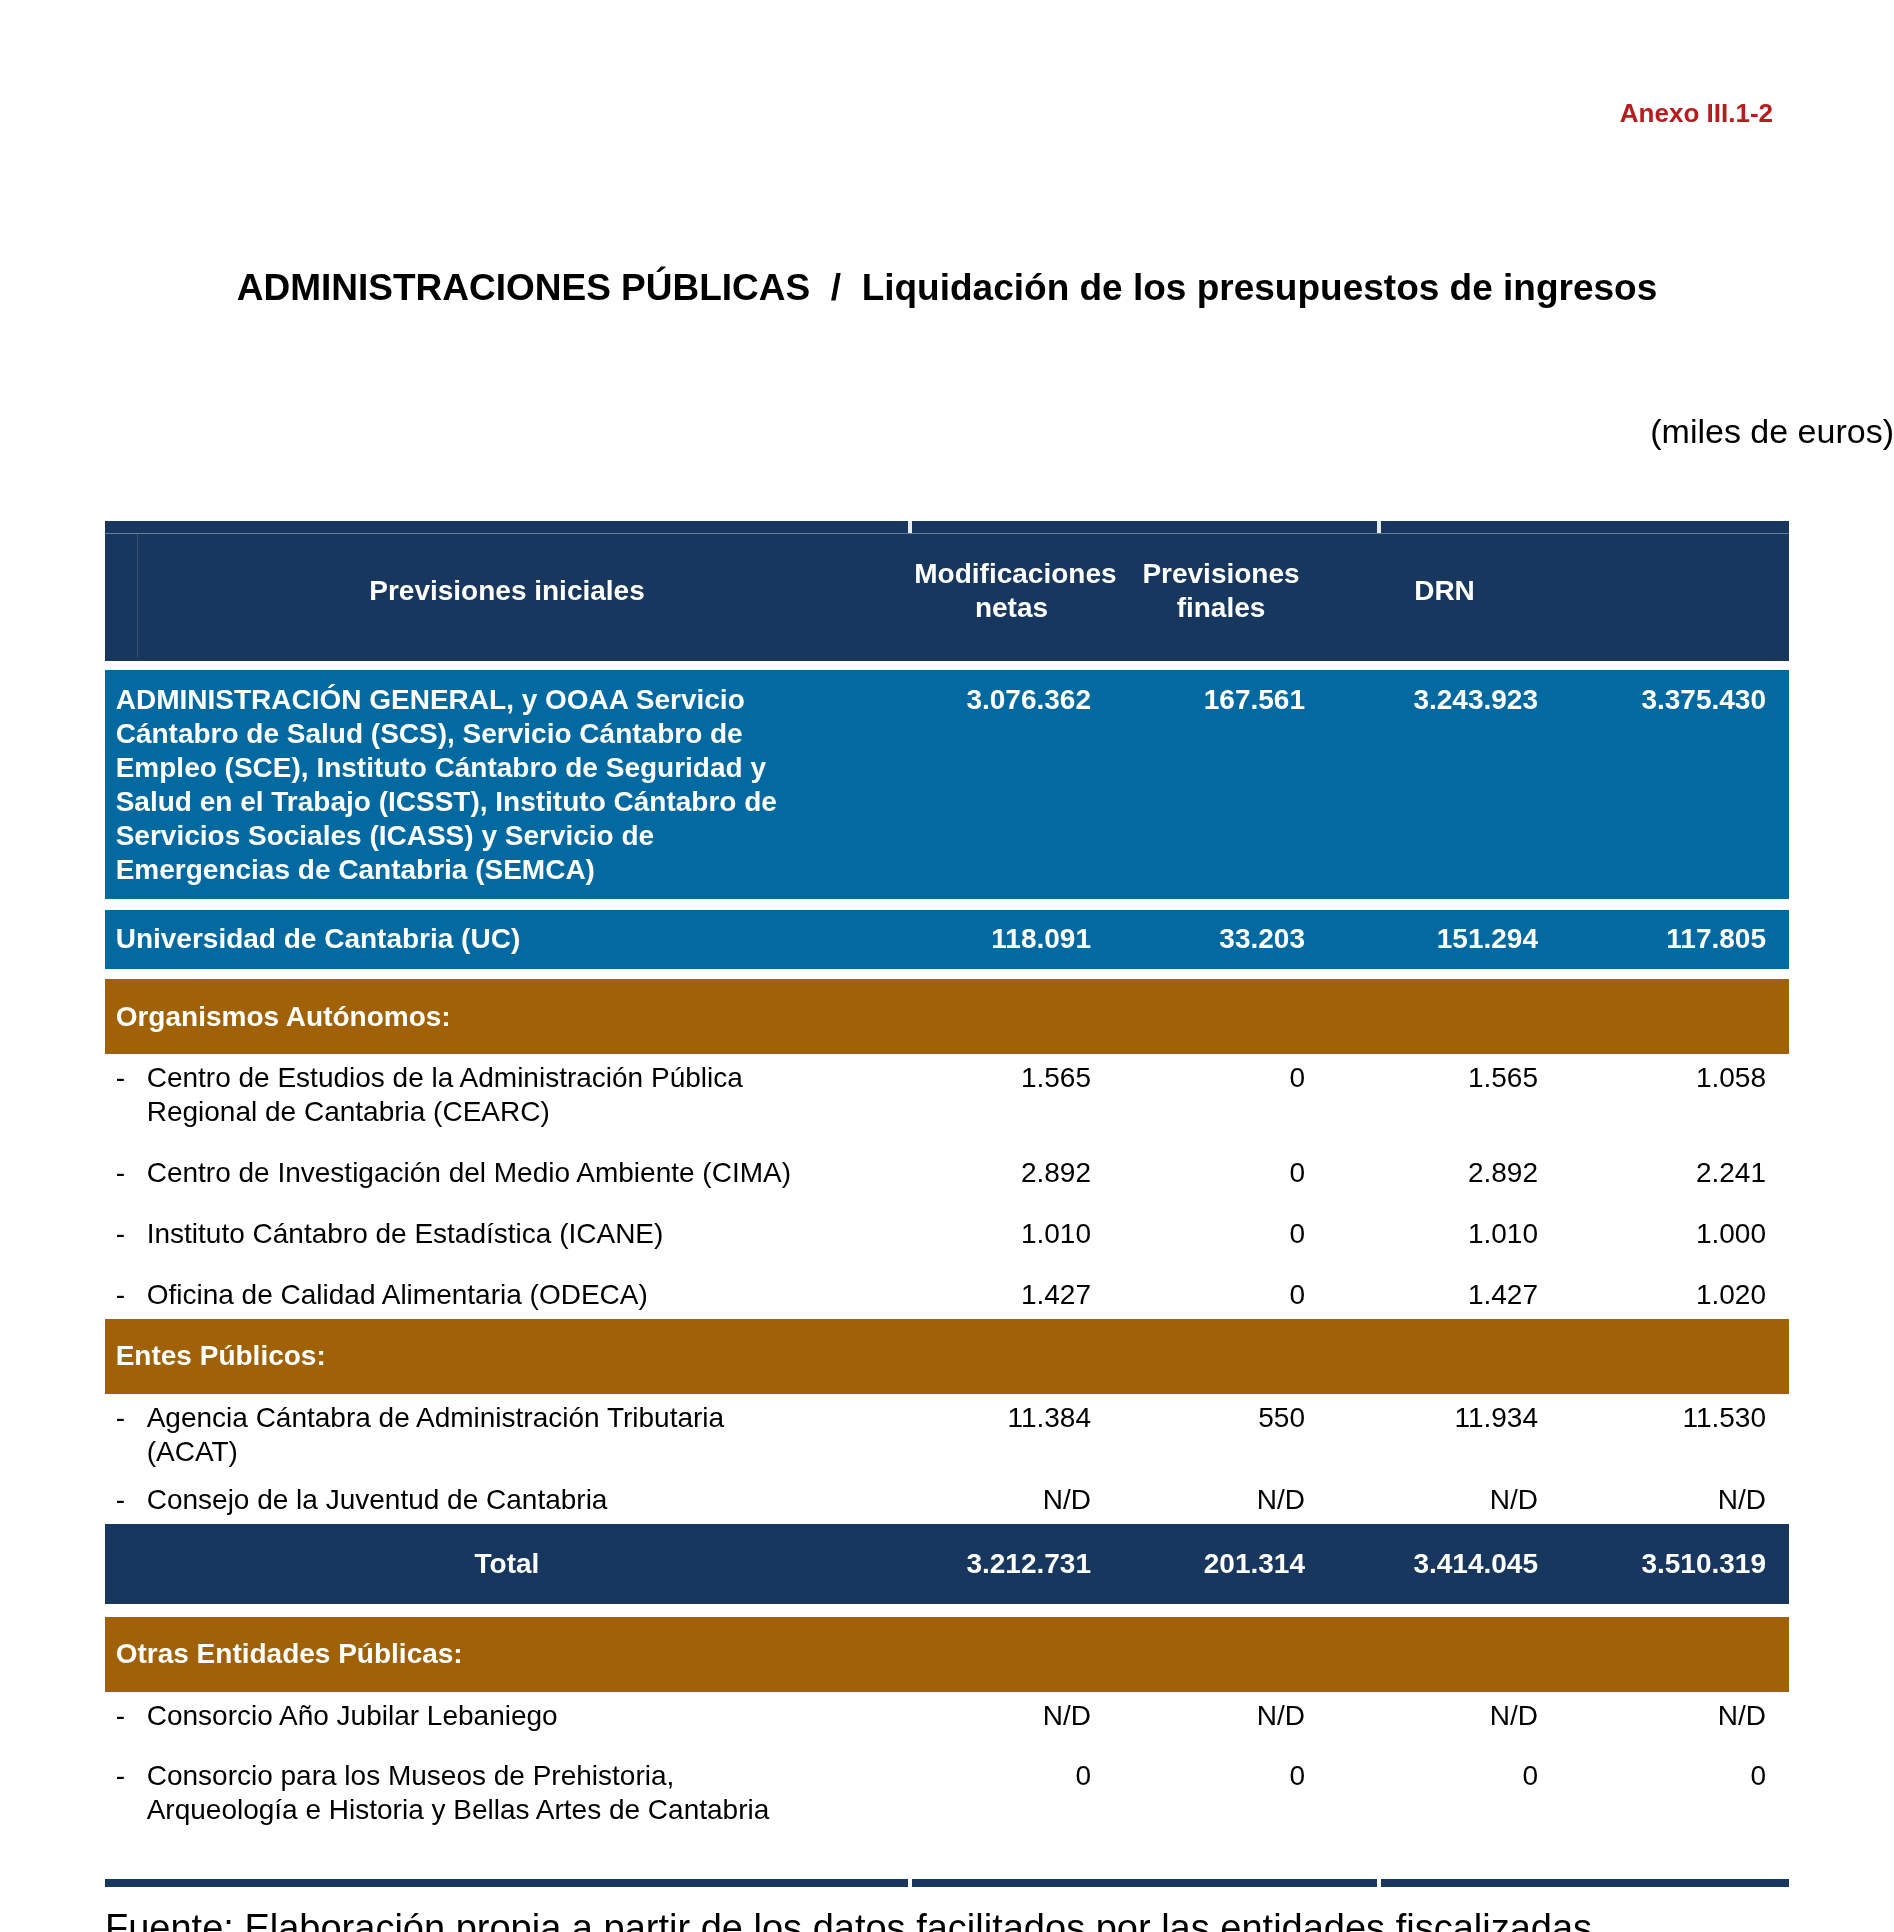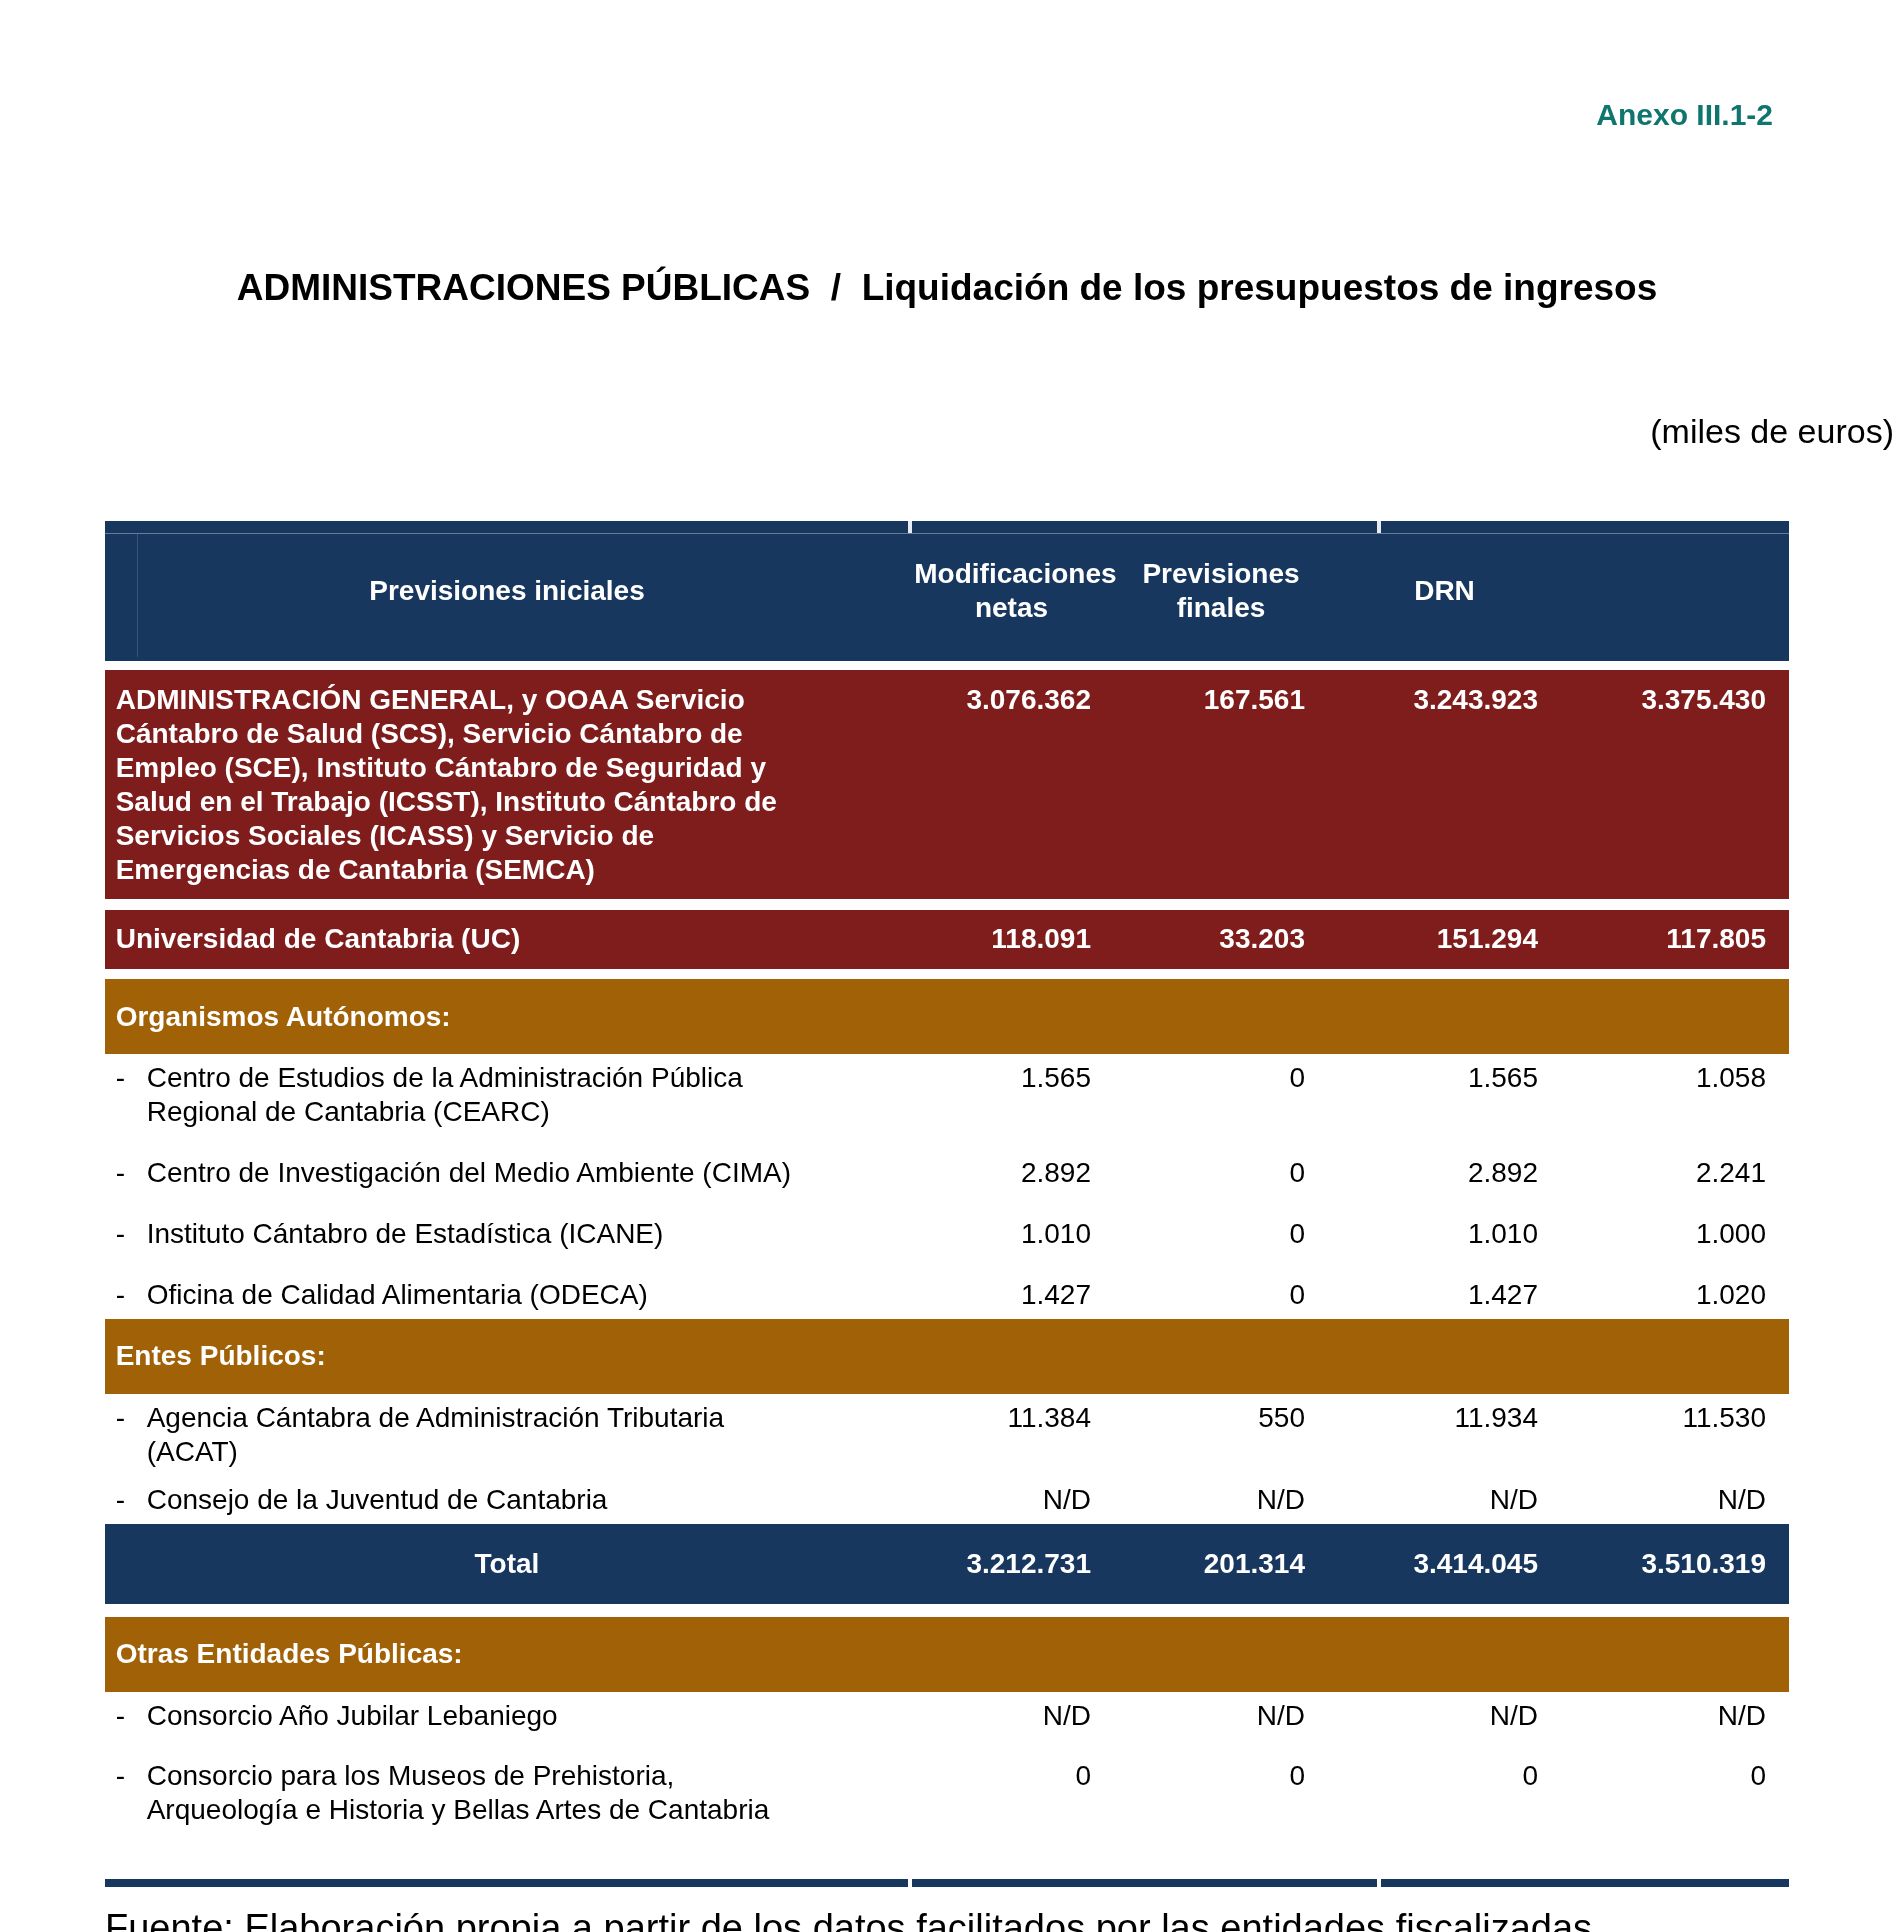--- a/index.html
+++ b/index.html
@@ -13,23 +13,23 @@
     position: relative;
     width: 1894px;
     height: 1933px;
     background: #ffffff;
     overflow: hidden;
   }
   .annex {
     position: absolute;
     top: 98px;
     right: 121px;
-    font-size: 30px;
-    font-weight: 700;
-    color: #0f766e;
+    font-size: 26px;
+    font-weight: 700;
+    color: #b91c1c;
   }
   .doc-title {
     position: absolute;
     top: 267px;
     left: 0;
     width: 100%;
     text-align: center;
     font-size: 37px;
     font-weight: 700;
     white-space: pre-wrap;
@@ -83,21 +83,21 @@
     grid-template-columns: 804px 205px 214px 233px 228px;
     align-items: start;
     font-size: 28px;
     line-height: 34px;
   }
   .row .cell.label { padding-left: 10.7px; }
   .row .cell.num { text-align: right; padding-right: 23px; }
   .row .txt { white-space: pre-line; }
 
   .row.highlight {
-    background: #7f1d1d;
+    background: #0369a1;
     color: #ffffff;
     font-weight: 700;
     padding: 12.5px 0;
     margin-bottom: 10.7px;
   }
   .row.section {
     background: #a16207;
     color: #ffffff;
     font-weight: 700;
     height: 75px;

